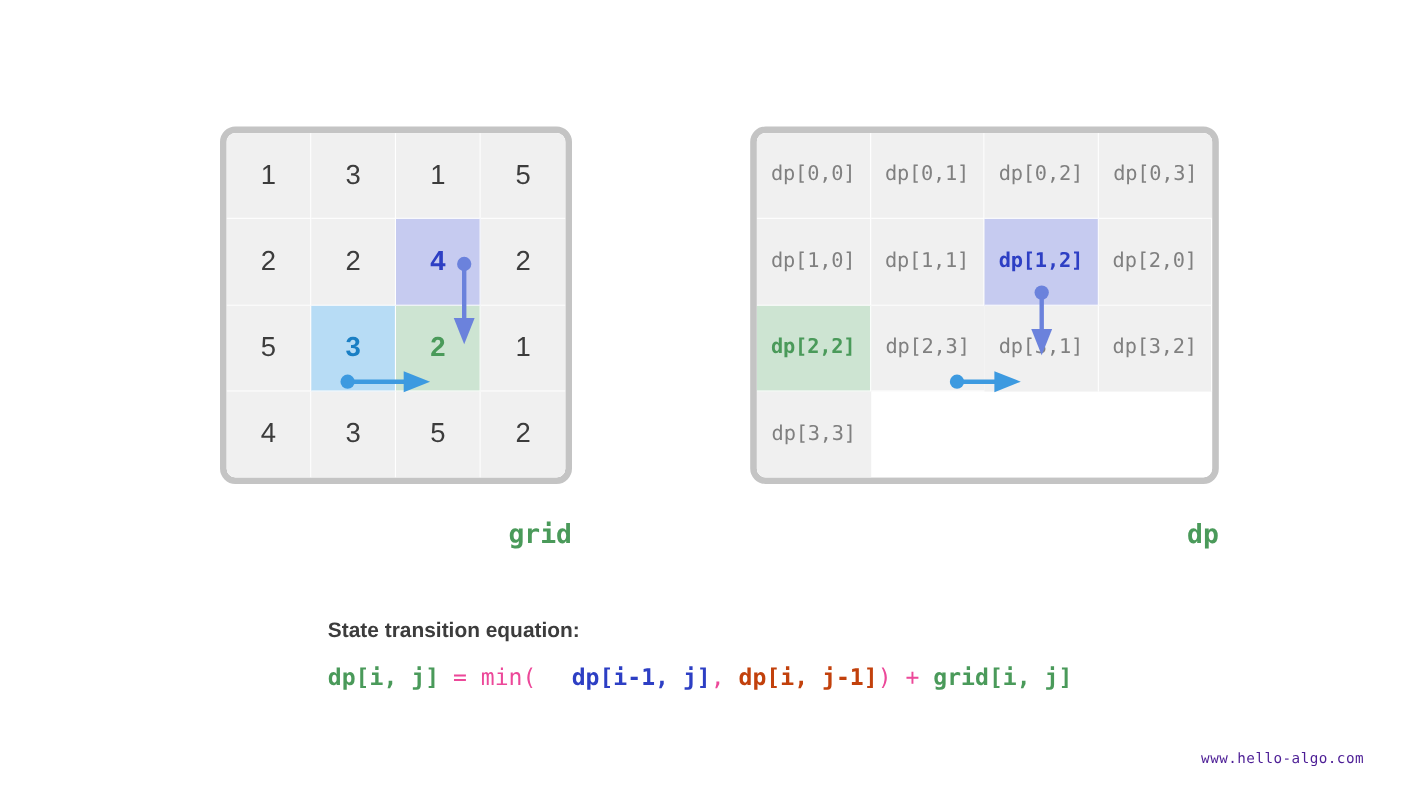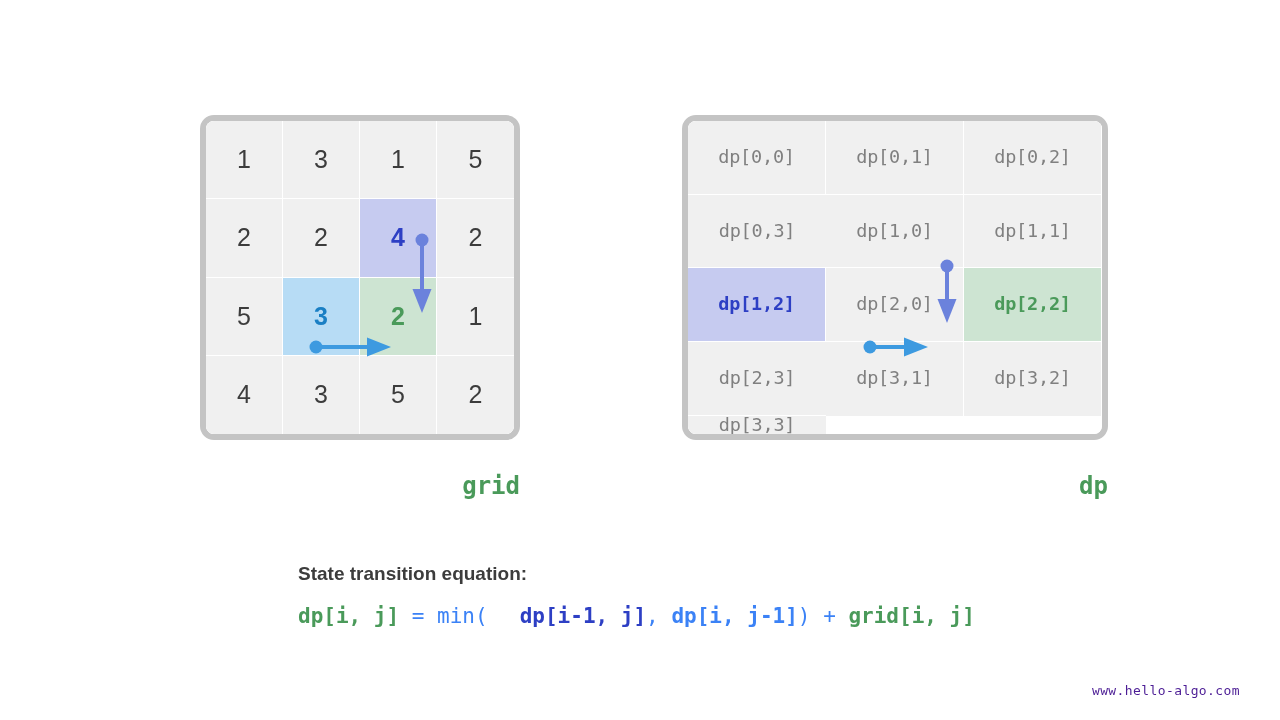--- a/index.html
+++ b/index.html
@@ -113,22 +113,22 @@
     left: 298px;
     top: 606px;
     font-family: "DejaVu Sans Mono", monospace;
     font-size: 21px;
     white-space: nowrap;
     line-height: 1;
   }
   .eq-line span { white-space: pre; }
   .eq-g { color: #4a9a5a; font-weight: 700; }
   .eq-b1 { color: #2d3fc4; font-weight: 700; margin-left: 32px; }
-  .eq-b2 { color: #3b82f6; font-weight: 700; }
-  .eq-k { color: #3b82f6; font-weight: 400; }
+  .eq-b2 { color: #c2410c; font-weight: 700; }
+  .eq-k { color: #ec4899; font-weight: 400; }
 
   
   .watermark {
     position: absolute;
     right: 40px;
     bottom: 22px;
     font-family: "DejaVu Sans Mono", monospace;
     font-size: 13px;
     color: #4c1d95;
     letter-spacing: 0.4px;
@@ -205,21 +205,21 @@
         <circle cx="110" cy="226" r="6.5" fill="#3d9ae0"></circle>
         <line x1="110" y1="226" x2="168" y2="226" stroke="#3d9ae0" stroke-width="4"></line>
         <polygon points="185,226 161,216.5 161,235.5" fill="#3d9ae0"></polygon>
       </g>
     </svg>
   </div>
 
   <div class="caption" style="left:200px; top:472px; width:320px;">grid</div>
 
   <div class="grid-frame grid-right" style="left:682px; top:115px; width:426px; height:325px;">
-    <div class="grid-inner" id="grid-right-inner" style="grid-template-columns: repeat(3, 1fr); grid-template-rows: repeat(4, 1fr);">
+    <div class="grid-inner" id="grid-right-inner" style="grid-template-columns: repeat(4, 1fr); grid-template-rows: repeat(4, 1fr);">
         <div class="cell">
           <span class="cell-text">dp[0,0]</span>
         </div>
         <div class="cell">
           <span class="cell-text">dp[0,1]</span>
         </div>
         <div class="cell">
           <span class="cell-text">dp[0,2]</span>
         </div>
         <div class="cell last-col">

